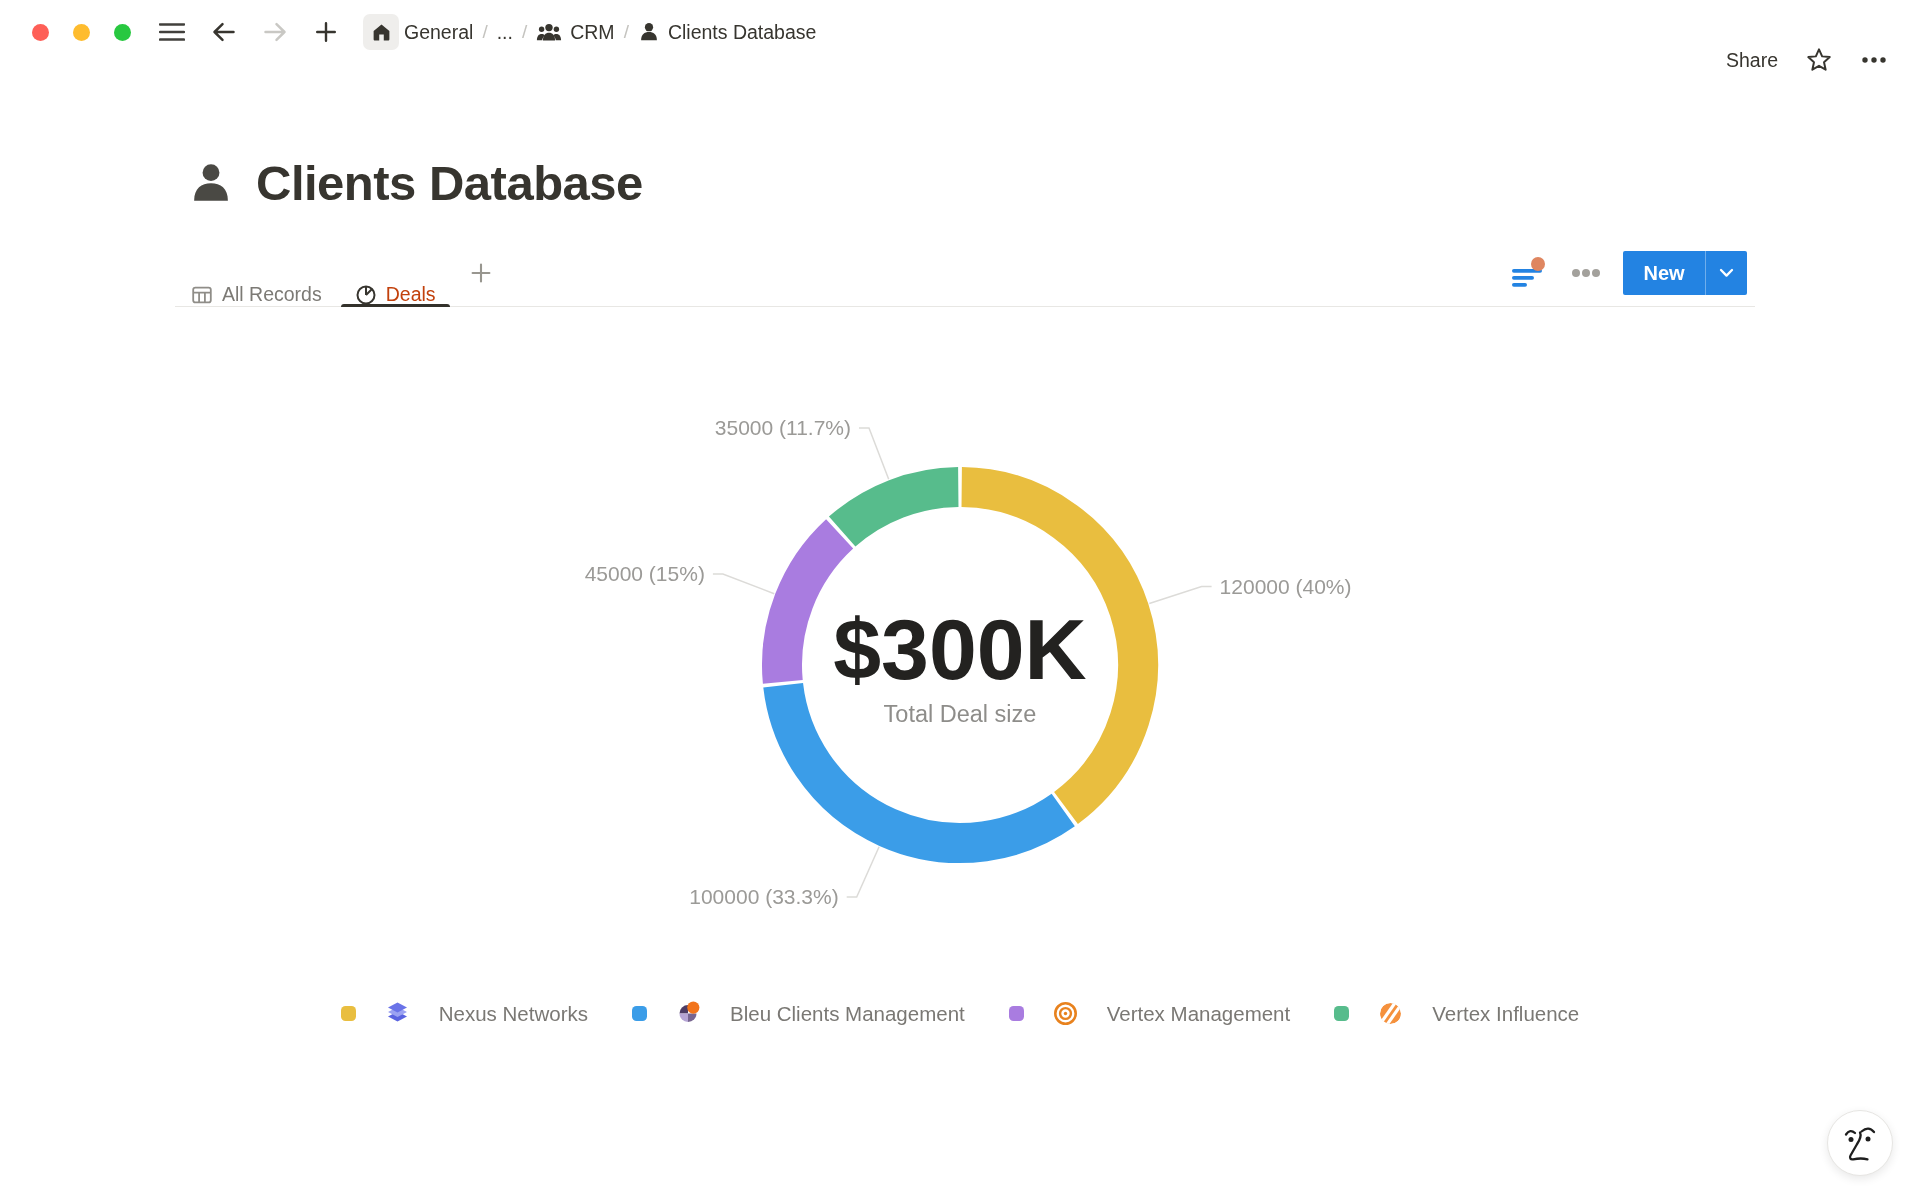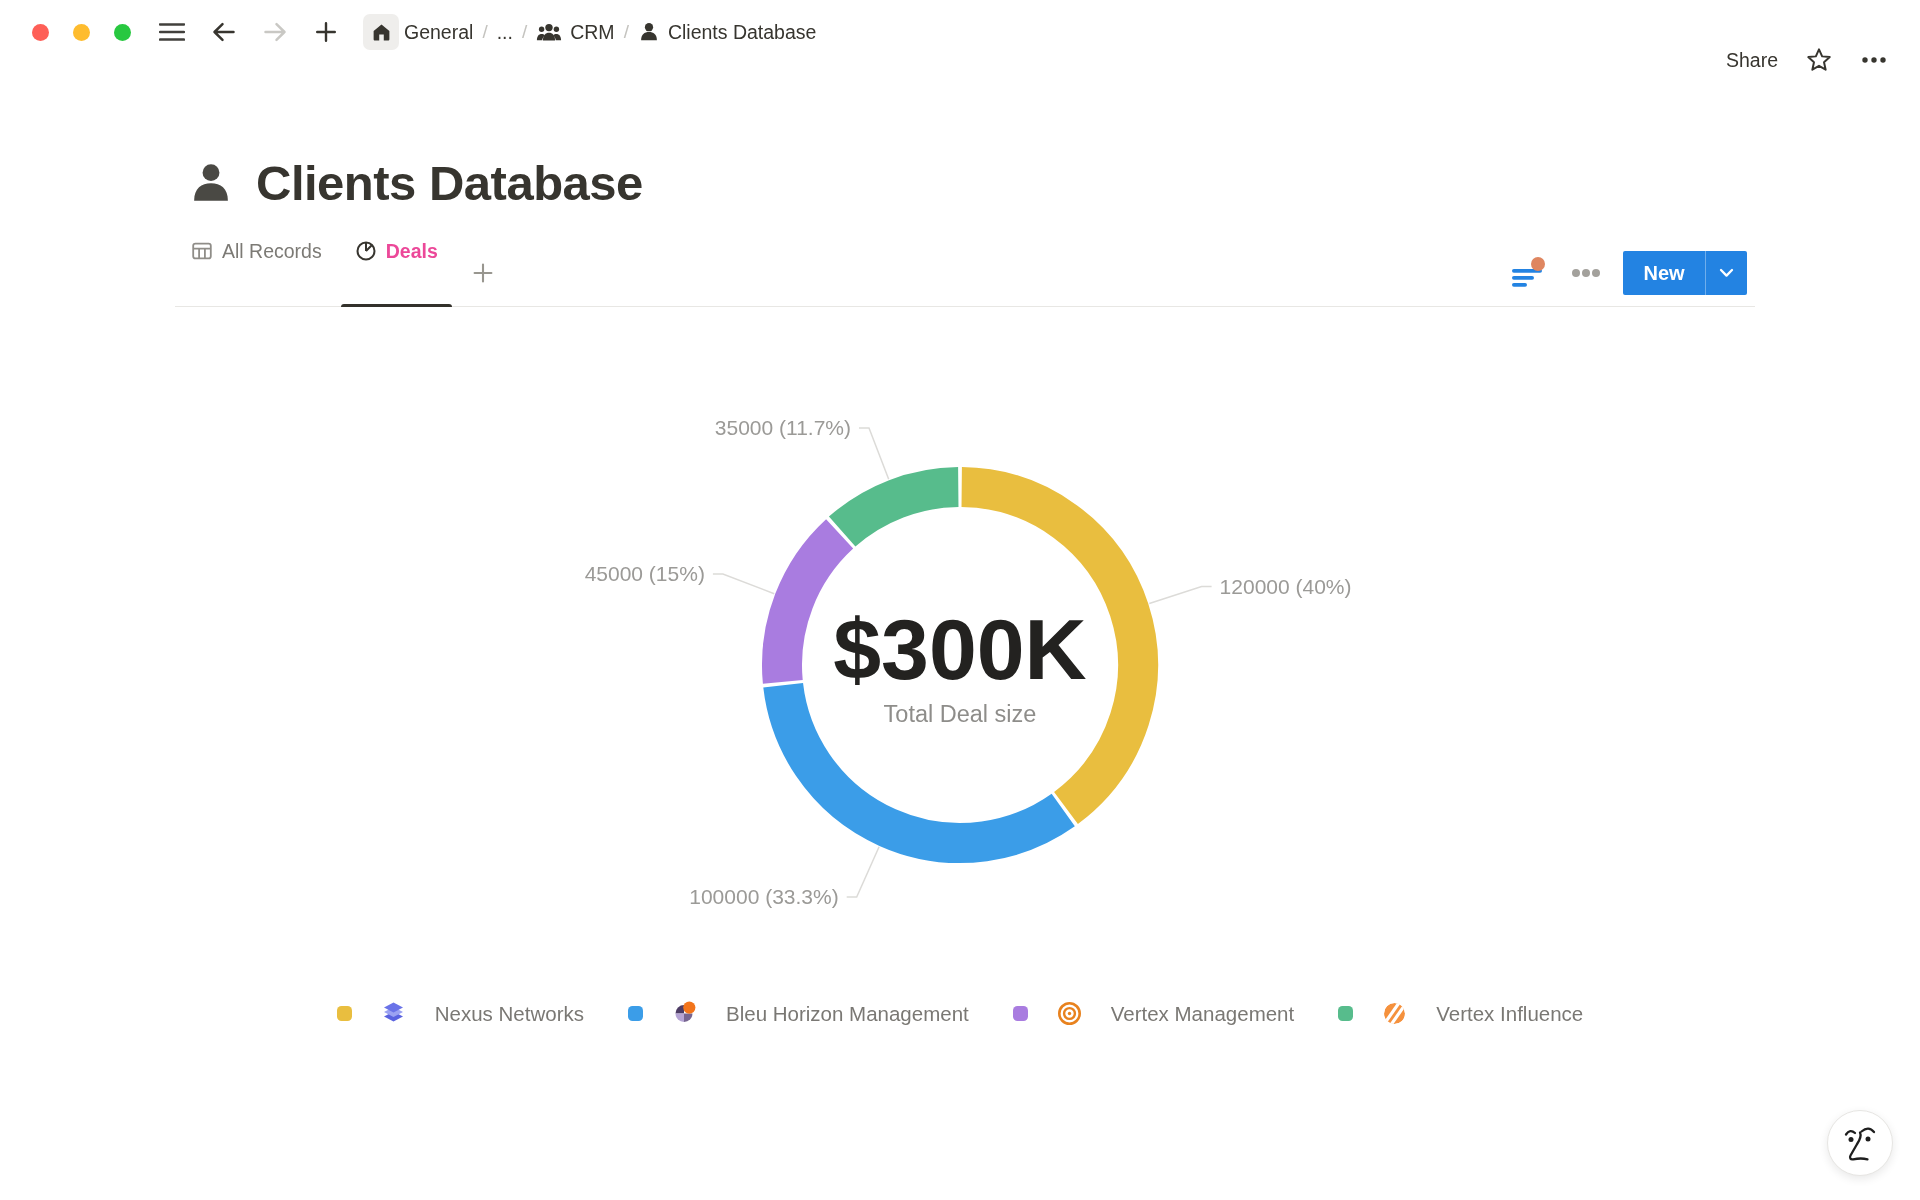--- a/index.html
+++ b/index.html
@@ -24,22 +24,22 @@
   .topbar-right{position:absolute;right:32px;top:0;height:64px;display:flex;align-items:center;gap:27px;margin-top:28px;}
   .share-btn{background:none;border:none;font-size:19.5px;color:#37352F;font-family:inherit;cursor:pointer;padding:0;}
 
   
   .page-header{position:absolute;left:188px;top:148px;height:70px;display:flex;align-items:center;gap:22px;}
   .page-title{font-size:49px;font-weight:700;letter-spacing:-0.5px;color:#37352F;margin:0;}
 
   
   .tabs-row{position:absolute;left:175px;top:240px;width:1580px;height:66px;border-bottom:1px solid #E8E7E4;}
   .tabs{position:absolute;left:2px;top:0;height:100%;display:flex;align-items:stretch;gap:5px;}
-  .tab{position:relative;display:flex;align-items:flex-start;gap:9px;padding:0 14px;font-size:19.5px;font-weight:500;color:#7C7A75;cursor:pointer;}
-  .tab.active{color:#ec4899;font-weight:700;}
+  .tab{position:relative;display:flex;align-items:flex-end;gap:9px;padding:0 14px;font-size:19.5px;font-weight:500;color:#7C7A75;cursor:pointer;}
+  .tab.active{color:#c2410c;font-weight:400;}
   .tab.active::after{content:"";position:absolute;left:0;right:0;bottom:-1px;height:3.5px;background:#33312B;border-radius:3px 3px 0 0;}
   .add-view{display:flex;align-items:center;padding:0 6px;margin-left:8px;cursor:pointer;}
   .view-controls{position:absolute;right:8px;top:0;height:100%;display:flex;align-items:center;gap:22px;}
   .new-btn{display:flex;align-items:center;height:44px;border:none;border-radius:2px;cursor:pointer;padding:0;overflow:hidden;}
   .new-btn .label{width:82px;text-align:center;color:#fff;font-size:20px;font-weight:600;font-family:inherit;}
   .new-btn .vsep{width:1px;height:44px;background:rgba(255,255,255,0.35);}
   .new-btn .chev{width:41px;display:flex;align-items:center;justify-content:center;}
 
   
   .chart-svg{position:absolute;left:0;top:306px;pointer-events:none;}
@@ -227,21 +227,21 @@
     <span class="legend-label" data-interactable="false">Nexus Networks</span>
   </div>
   <div class="legend-item" data-interactable="true">
     <span class="swatch" data-interactable="false" style="background: rgb(59, 157, 232);"></span>
     <svg width="27" height="27" viewBox="0 0 27 27" data-interactable="false">
       <path d="M13 13.5 L13 5 A8.5 8.5 0 0 0 4.5 13.5 Z" fill="#4D3C64"></path>
       <path d="M13 13.5 L4.5 13.5 A8.5 8.5 0 0 0 13 22 Z" fill="#B5A4D4"></path>
       <path d="M13 13.5 L13 22 A8.5 8.5 0 0 0 21.5 13.5 Z" fill="#776590"></path>
       <circle cx="18.3" cy="7.6" r="6.1" fill="#F2741B"></circle>
     </svg>
-    <span class="legend-label" data-interactable="false">Bleu Horizon Management</span>
+    <span class="legend-label" data-interactable="false">Bleu Clients Management</span>
   </div>
   <div class="legend-item" data-interactable="true">
     <span class="swatch" data-interactable="false" style="background: rgb(169, 124, 224);"></span>
     <svg width="27" height="27" viewBox="0 0 27 27" data-interactable="false">
       <circle cx="13.5" cy="13.5" r="10.2" stroke="#E8821E" stroke-width="2.6" fill="none"></circle>
       <circle cx="13.5" cy="13.5" r="5.4" stroke="#E8821E" stroke-width="2.4" fill="none"></circle>
       <circle cx="13.5" cy="13.5" r="1.7" fill="#E8821E"></circle>
     </svg>
     <span class="legend-label" data-interactable="false">Vertex Management</span>
   </div>

